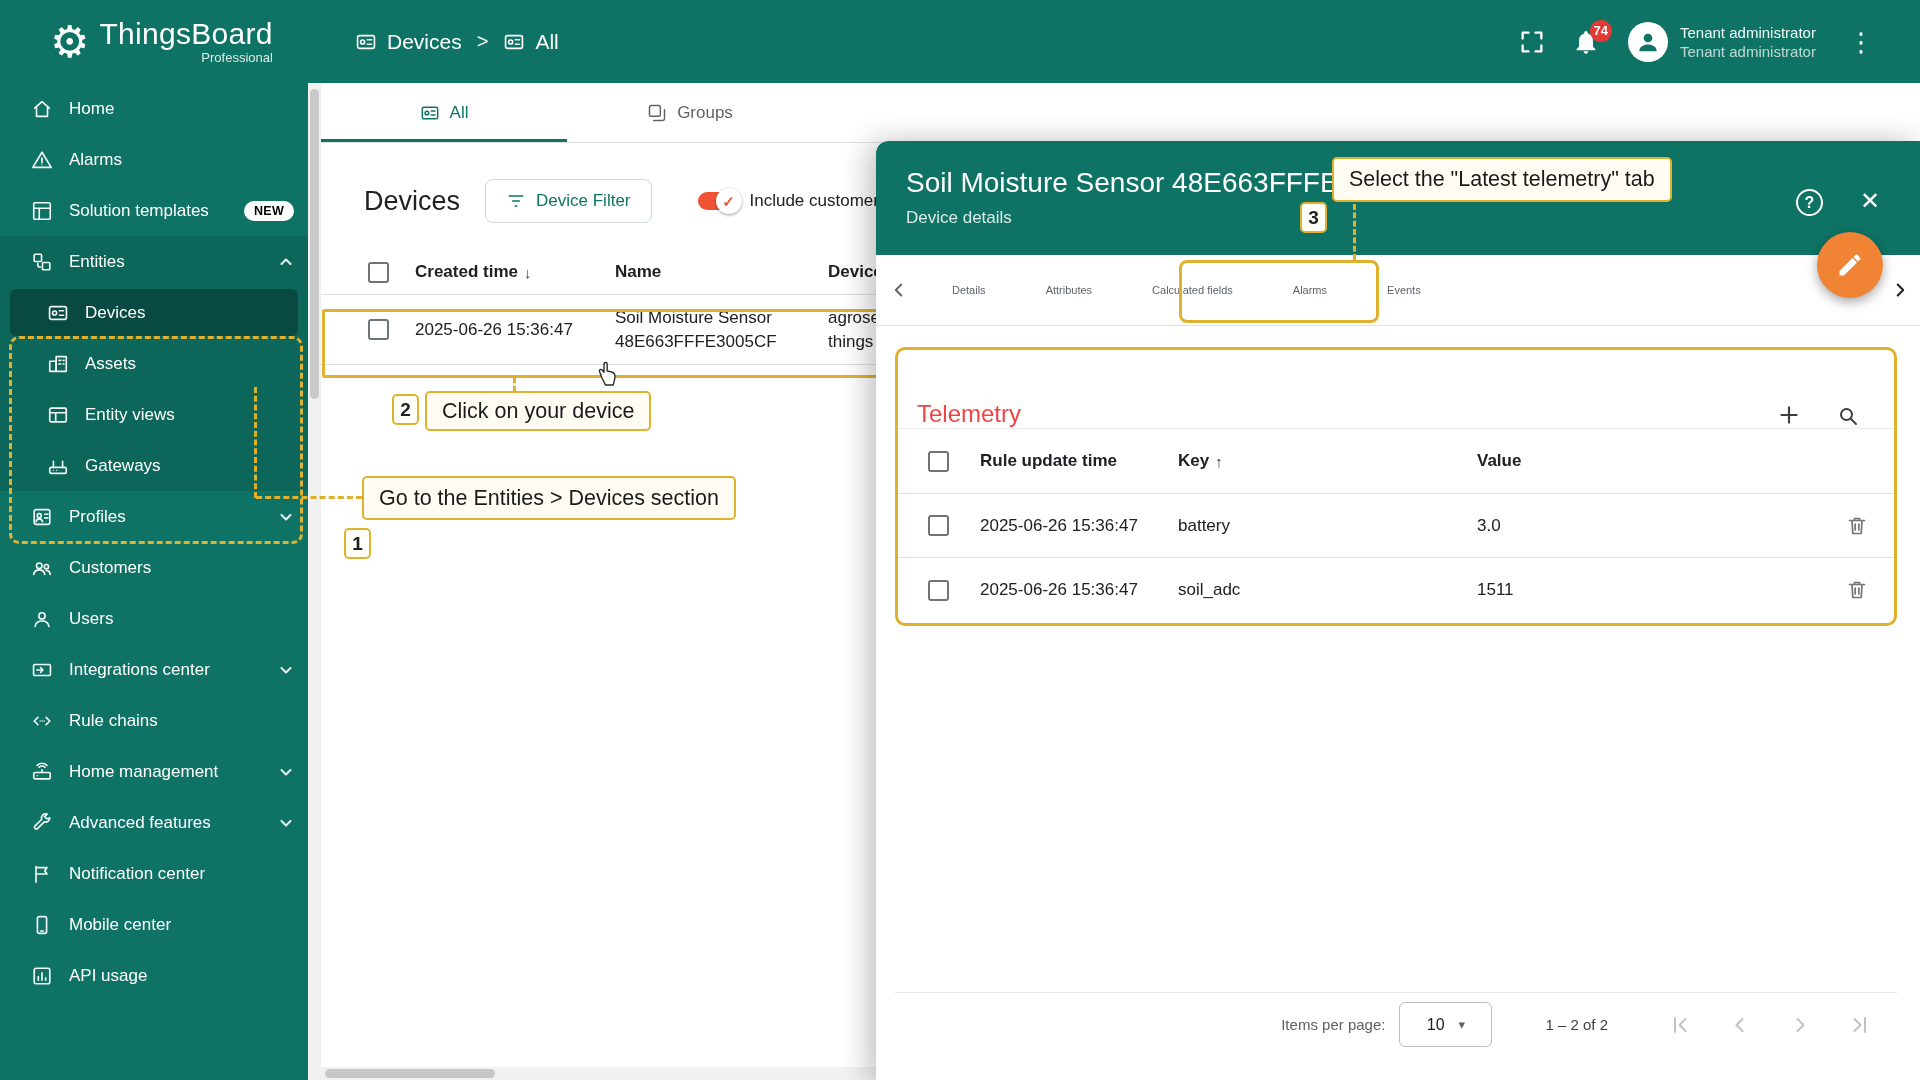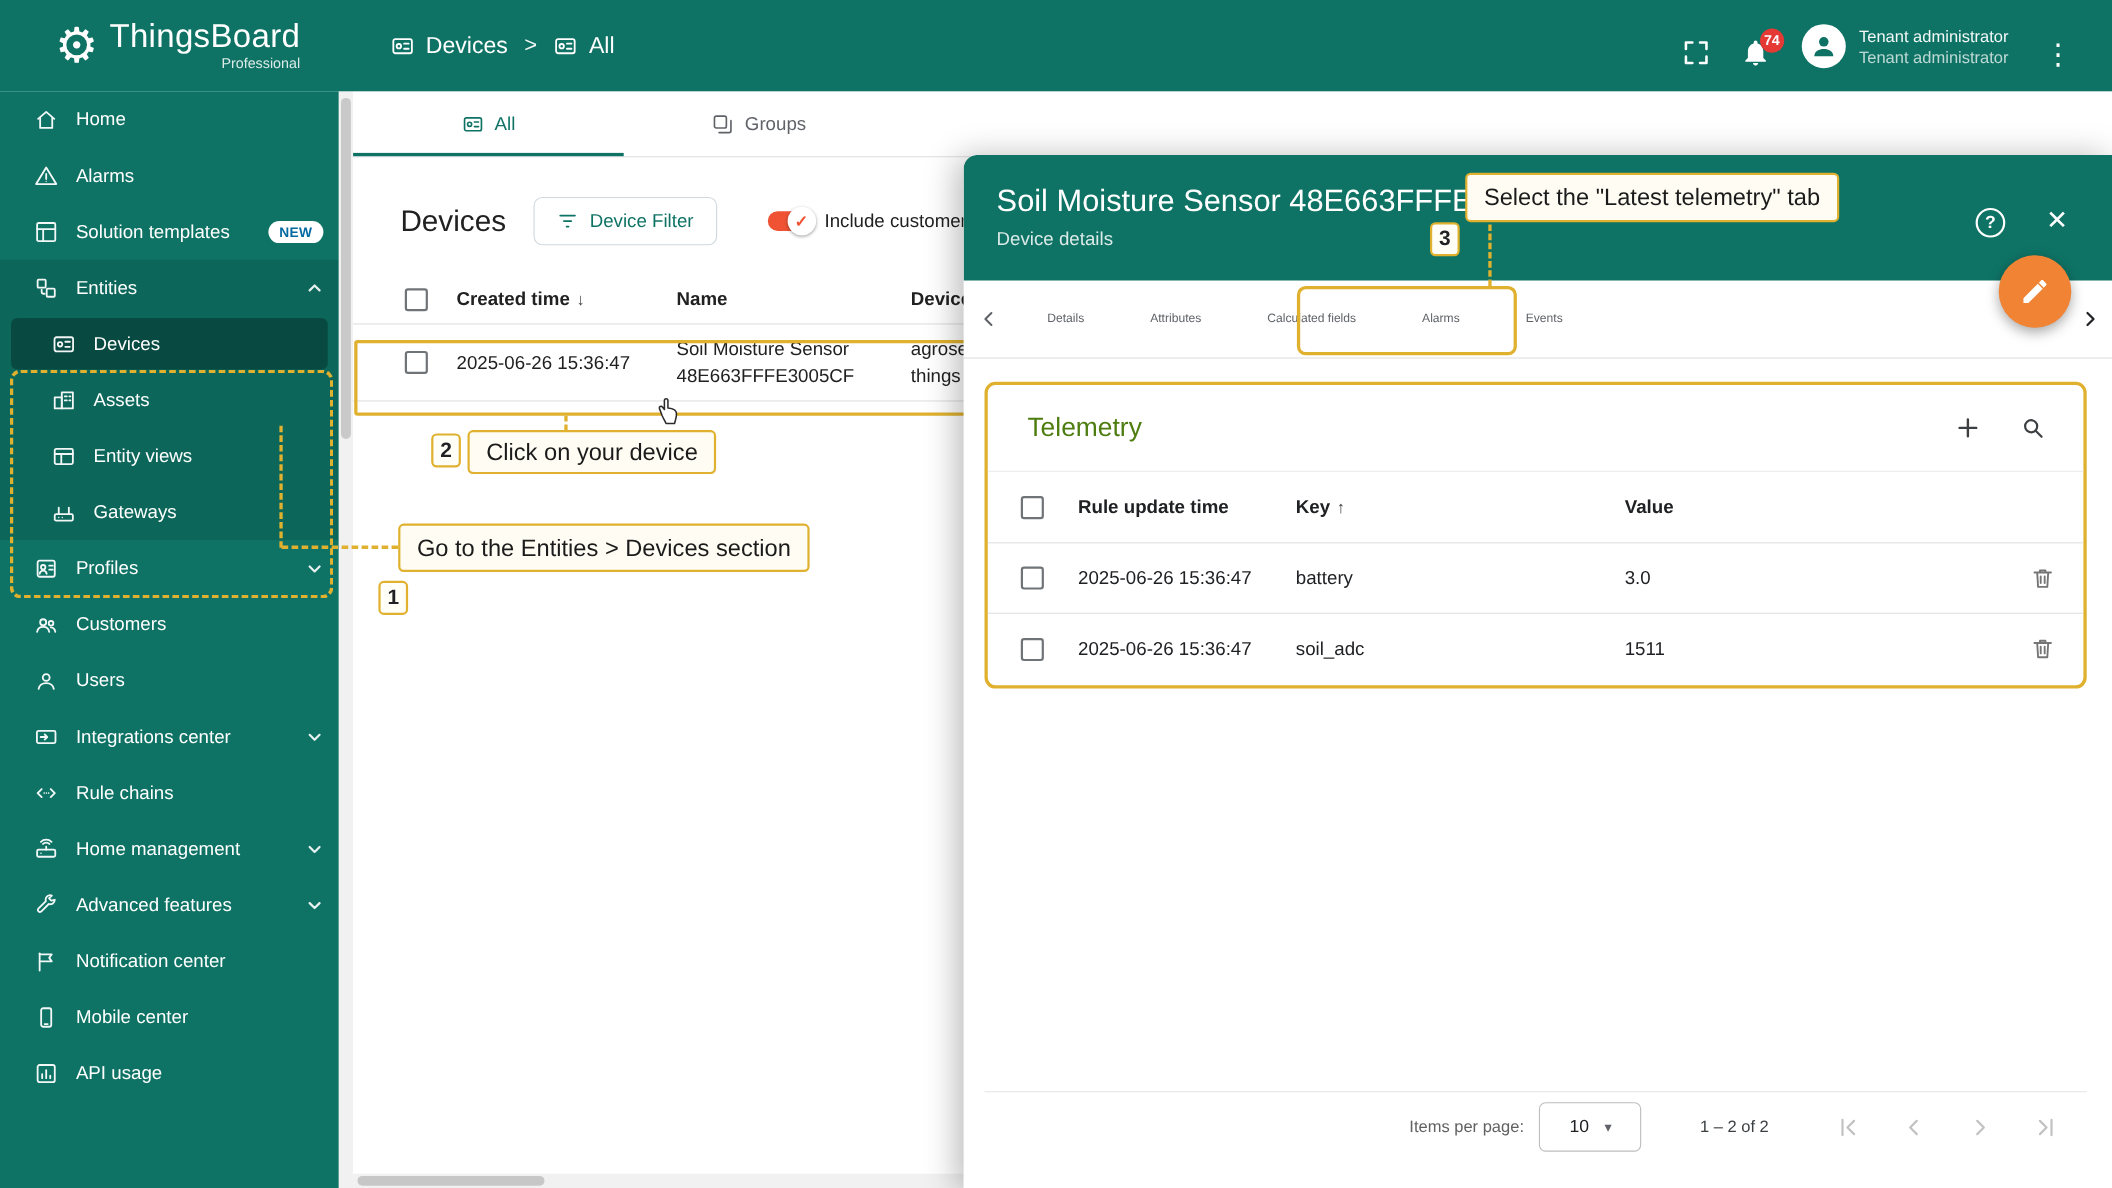--- a/index.html
+++ b/index.html
@@ -13,39 +13,39 @@
 
   
   .topbar{position:absolute;top:0;left:0;width:1920px;height:83px;background:#0e7365;display:flex;align-items:center;z-index:2;}
   .logo{width:308px;box-sizing:border-box;padding-left:50px;display:flex;align-items:center;gap:10px;color:#fff;cursor:pointer;}
   .logo-gear{font-size:44px;line-height:44px;}
   .logo-title{font-size:30px;font-weight:500;letter-spacing:.3px;line-height:30px;}
   .logo-sub{font-size:13px;color:rgba(255,255,255,.85);text-align:right;margin-top:1px;}
   .breadcrumb{display:flex;align-items:center;gap:15px;color:#fff;font-size:21px;margin-left:47px;}
   .bc-item{display:flex;align-items:center;gap:10px;cursor:pointer;}
   .bc-sep{font-size:20px;opacity:.95;}
-  .topbar-right{margin-left:auto;display:flex;align-items:flex-end;padding-right:36px;}
+  .topbar-right{margin-left:auto;display:flex;align-items:center;padding-right:46px;}
   .tb-icon-btn{color:#fff;cursor:pointer;position:relative;display:flex;align-items:center;justify-content:center;}
   .bell-badge{position:absolute;top:-8px;right:-12px;min-width:22px;height:22px;border-radius:11px;background:#e53935;color:#fff;font-size:13px;font-weight:700;display:flex;align-items:center;justify-content:center;padding:0 4px;box-sizing:border-box;}
   .avatar{width:40px;height:40px;border-radius:50%;background:#fff;display:flex;align-items:center;justify-content:center;cursor:pointer;}
   .user-block{margin-left:12px;width:152px;line-height:19px;}
   .user-line1{font-size:15px;color:rgba(255,255,255,.95);}
   .user-line2{font-size:15px;color:rgba(255,255,255,.72);}
   .kebab{font-size:26px;color:#fff;margin-left:16px;cursor:pointer;line-height:26px;}
 
   
   .sidebar{position:absolute;top:83px;left:0;width:308px;height:997px;background:#0e7365;color:#fff;overflow:hidden;z-index:1;}
   .nav-item{height:51px;display:flex;align-items:center;gap:15px;padding:0 14px 0 30px;font-size:17px;cursor:pointer;box-sizing:border-box;text-align:center;}
   .nav-ic{width:24px;height:24px;flex:none;opacity:.95;display:flex;align-items:center;justify-content:center;}
   .nav-label{white-space:nowrap;}
   .nav-group{background:rgba(0,0,0,.10);}
   .nav-item.sub{padding-left:46px;}
   .nav-item.selected{background:rgba(0,0,0,.28);border-radius:6px;margin:2px 10px;height:47px;padding-left:36px;font-weight:500;}
   .chev{margin-left:auto;opacity:.9;}
-  .new-badge{margin-left:auto;background:#fff;color:#0369a1;font-size:12.5px;font-weight:700;padding:3px 10px;border-radius:12px;letter-spacing:.3px;}
+  .new-badge{margin-left:auto;background:#fff;color:#000000;font-size:12.5px;font-weight:700;padding:3px 10px;border-radius:12px;letter-spacing:.3px;}
   .side-scroll{position:absolute;left:308px;top:83px;width:13px;height:997px;background:#f1f1f1;z-index:1;}
   .side-thumb{position:absolute;top:6px;left:2px;width:9px;height:310px;background:#c9c9c9;border-radius:5px;}
 
   
   .content{position:absolute;left:321px;top:83px;right:0;bottom:0;background:#fff;z-index:1;}
   .list-tabs{height:59px;border-bottom:1px solid #e0e0e0;display:flex;}
   .ltab{width:246px;display:flex;align-items:center;justify-content:center;gap:10px;font-size:17px;font-weight:500;color:#5f6368;position:relative;cursor:pointer;}
   .ltab.active{color:#0e7365;}
   .ltab.active::after{content:"";position:absolute;left:0;right:0;bottom:0;height:3px;background:#0e7365;}
   .toolbar{position:absolute;top:96px;left:43px;right:0;height:44px;display:flex;align-items:center;}
@@ -74,21 +74,21 @@
   .help-btn{position:absolute;left:920px;top:48px;width:27px;height:27px;border:2px solid #fff;border-radius:50%;color:#fff;font-size:16px;font-weight:600;display:flex;align-items:center;justify-content:center;box-sizing:border-box;cursor:pointer;}
   .close-btn{position:absolute;left:981px;top:47px;width:26px;height:26px;color:#fff;font-size:24px;line-height:26px;text-align:center;cursor:pointer;}
   .fab{position:absolute;left:941px;top:91px;width:66px;height:66px;border-radius:50%;background:#f08334;box-shadow:0 4px 12px rgba(0,0,0,.35);display:flex;align-items:center;justify-content:center;z-index:6;cursor:pointer;}
   .panel-tabs{height:70px;border-bottom:1px solid #e0e0e0;display:flex;align-items:center;}
   .ptab-chev{width:46px;display:flex;align-items:center;justify-content:center;cursor:pointer;}
   .ptab-chev.right{margin-left:auto;width:40px;}
   .ptab{padding:0 30px;height:70px;display:flex;align-items:center;font-size:11px;font-weight:500;color:#5f6368;position:relative;cursor:pointer;white-space:nowrap;}
   .ptab.active{color:#0e7365;}
   .ptab.active::after{content:"";position:absolute;left:0;right:0;bottom:0;height:3px;background:#0e7365;}
   .tele-card{position:absolute;left:19px;top:206px;width:1002px;height:279px;border:3px solid #e0b12f;border-radius:10px;background:#fff;box-sizing:border-box;}
-  .card-head{height:78px;display:flex;align-items:center;padding:0 34px 0 36px;font-size:24px;font-weight:500;color:#4d7c0f;}
+  .card-head{height:78px;display:flex;align-items:flex-end;padding:0 34px 0 19px;font-size:24px;font-weight:500;color:#ef4444;}
   .card-head .sp{margin-left:auto;}
   .card-ic{cursor:pointer;color:#3c4043;margin-left:34px;}
   .ct-row{display:grid;grid-template-columns:52px 198px 299px 343px 74px;align-items:center;padding-left:30px;font-size:17px;color:#202124;box-sizing:border-box;}
   .ct-row.head{height:66px;border-top:1px solid #ececec;border-bottom:1px solid #e0e0e0;font-weight:600;}
   .ct-row.body{height:64px;border-bottom:1px solid #e0e0e0;}
   .ct-row.body.last{border-bottom:none;}
   .trash{display:flex;justify-content:center;cursor:pointer;}
   .pagination{position:absolute;left:19px;top:851px;width:1002px;height:64px;border-top:1px solid #e6e6e6;display:flex;align-items:center;box-sizing:border-box;padding-right:25px;justify-content:flex-end;font-size:15px;color:#616161;}
   .pp-select{margin-left:14px;width:93px;height:45px;border:1px solid #bdbdbd;border-radius:6px;display:flex;align-items:center;justify-content:center;gap:14px;font-size:16px;color:#202124;cursor:pointer;box-sizing:border-box;}
   .pp-caret{font-size:13px;color:#5f6368;}

